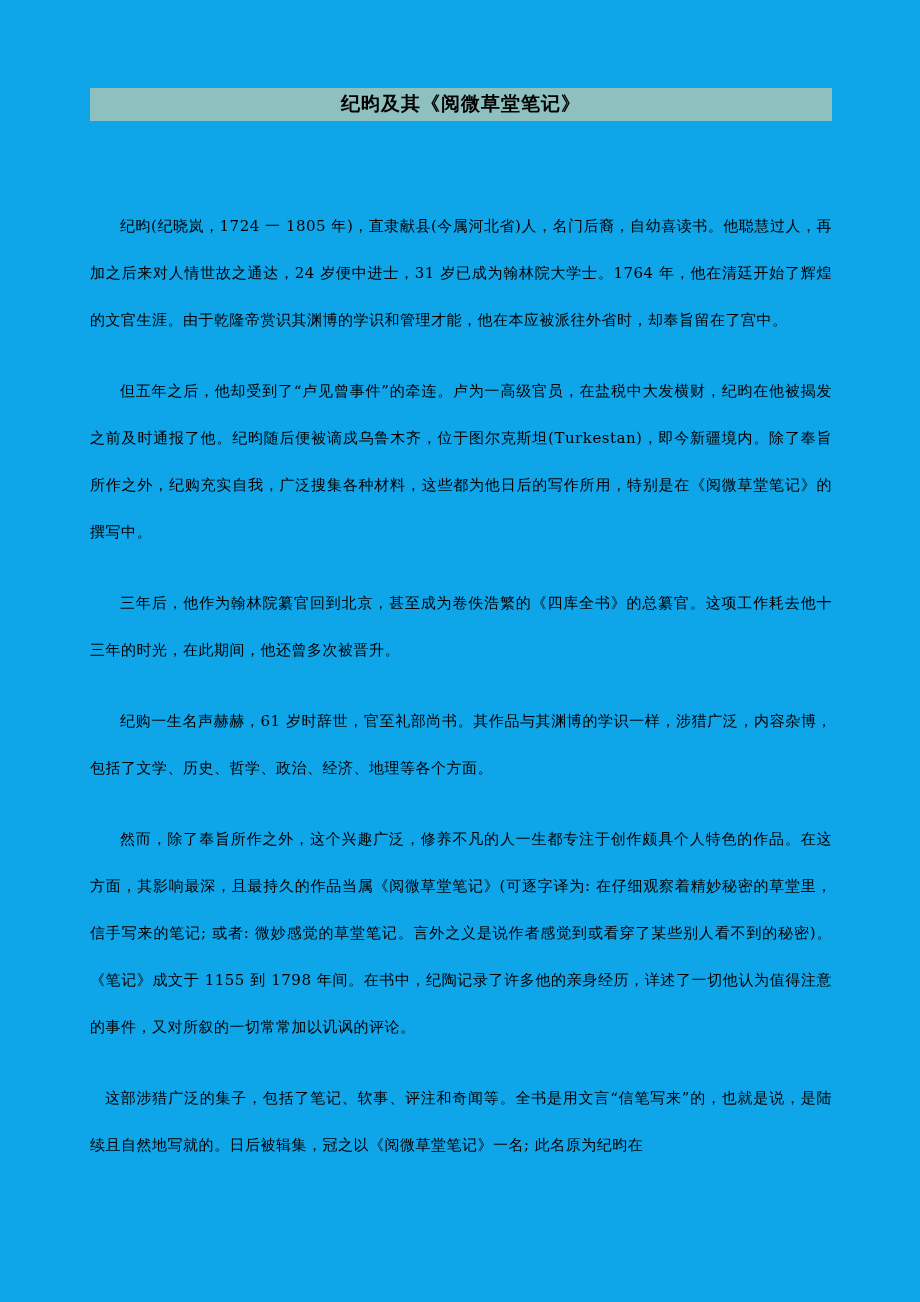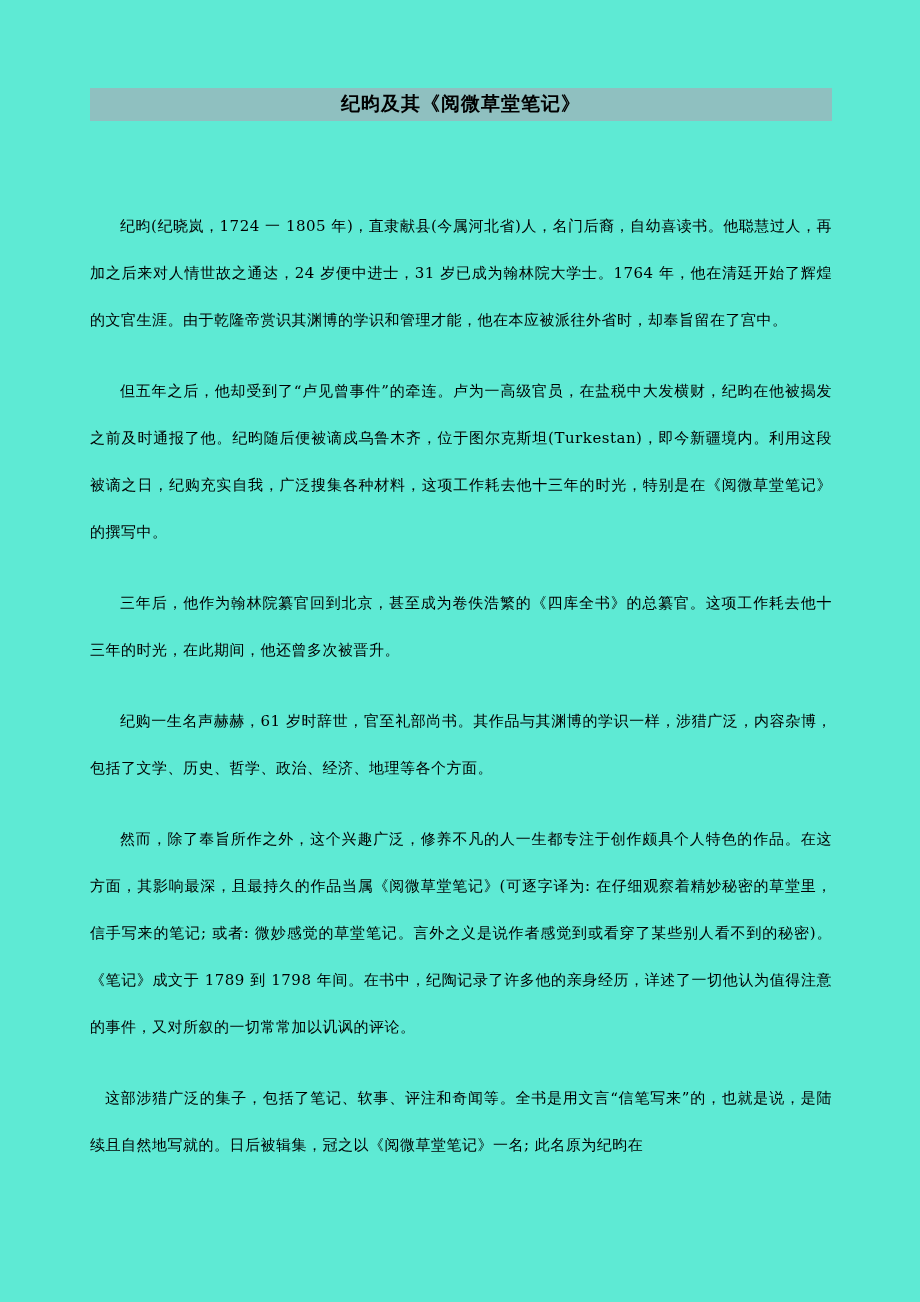--- a/index.html
+++ b/index.html
@@ -42,28 +42,28 @@
     letter-spacing: 0.5px;
     word-break: break-all;
   }
   p.para.small-indent {
     text-indent: 1em;
   }
 </style>
 </head>
 <body>
 
-<div class="page" style="background-color: #5eead4;">
+<div class="page" style="background-color: #0ea5e9;">
 
   <div class="title-bar" style="background-color: rgb(143, 192, 192);">
     <span class="title-text">纪昀及其《阅微草堂笔记》</span>
   </div>
 
   <div class="article-body">
     <p class="para">纪昀(纪晓岚，1724 一 1805 年)，直隶献县(今属河北省)人，名门后裔，自幼喜读书。他聪慧过人，再加之后来对人情世故之通达，24 岁便中进士，31 岁已成为翰林院大学士。1764 年，他在清廷开始了辉煌的文官生涯。由于乾隆帝赏识其渊博的学识和管理才能，他在本应被派往外省时，却奉旨留在了宫中。</p>
-    <p class="para">但五年之后，他却受到了“卢见曾事件”的牵连。卢为一高级官员，在盐税中大发横财，纪昀在他被揭发之前及时通报了他。纪昀随后便被谪戍乌鲁木齐，位于图尔克斯坦(Turkestan)，即今新疆境内。利用这段被谪之日，纪购充实自我，广泛搜集各种材料，这项工作耗去他十三年的时光，特别是在《阅微草堂笔记》的撰写中。</p>
+    <p class="para">但五年之后，他却受到了“卢见曾事件”的牵连。卢为一高级官员，在盐税中大发横财，纪昀在他被揭发之前及时通报了他。纪昀随后便被谪戍乌鲁木齐，位于图尔克斯坦(Turkestan)，即今新疆境内。除了奉旨所作之外，纪购充实自我，广泛搜集各种材料，这些都为他日后的写作所用，特别是在《阅微草堂笔记》的撰写中。</p>
     <p class="para">三年后，他作为翰林院纂官回到北京，甚至成为卷佚浩繁的《四库全书》的总纂官。这项工作耗去他十三年的时光，在此期间，他还曾多次被晋升。</p>
     <p class="para">纪购一生名声赫赫，61 岁时辞世，官至礼部尚书。其作品与其渊博的学识一样，涉猎广泛，内容杂博，包括了文学、历史、哲学、政治、经济、地理等各个方面。</p>
-    <p class="para">然而，除了奉旨所作之外，这个兴趣广泛，修养不凡的人一生都专注于创作颇具个人特色的作品。在这方面，其影响最深，且最持久的作品当属《阅微草堂笔记》(可逐字译为: 在仔细观察着精妙秘密的草堂里，信手写来的笔记; 或者: 微妙感觉的草堂笔记。言外之义是说作者感觉到或看穿了某些别人看不到的秘密)。《笔记》成文于 1789 到 1798 年间。在书中，纪陶记录了许多他的亲身经历，详述了一切他认为值得注意的事件，又对所叙的一切常常加以讥讽的评论。</p>
+    <p class="para">然而，除了奉旨所作之外，这个兴趣广泛，修养不凡的人一生都专注于创作颇具个人特色的作品。在这方面，其影响最深，且最持久的作品当属《阅微草堂笔记》(可逐字译为: 在仔细观察着精妙秘密的草堂里，信手写来的笔记; 或者: 微妙感觉的草堂笔记。言外之义是说作者感觉到或看穿了某些别人看不到的秘密)。《笔记》成文于 1155 到 1798 年间。在书中，纪陶记录了许多他的亲身经历，详述了一切他认为值得注意的事件，又对所叙的一切常常加以讥讽的评论。</p>
     <p class="para small-indent">这部涉猎广泛的集子，包括了笔记、软事、评注和奇闻等。全书是用文言“信笔写来”的，也就是说，是陆续且自然地写就的。日后被辑集，冠之以《阅微草堂笔记》一名; 此名原为纪昀在</p>
   </div>
 
 </div>
 
 </body></html>

